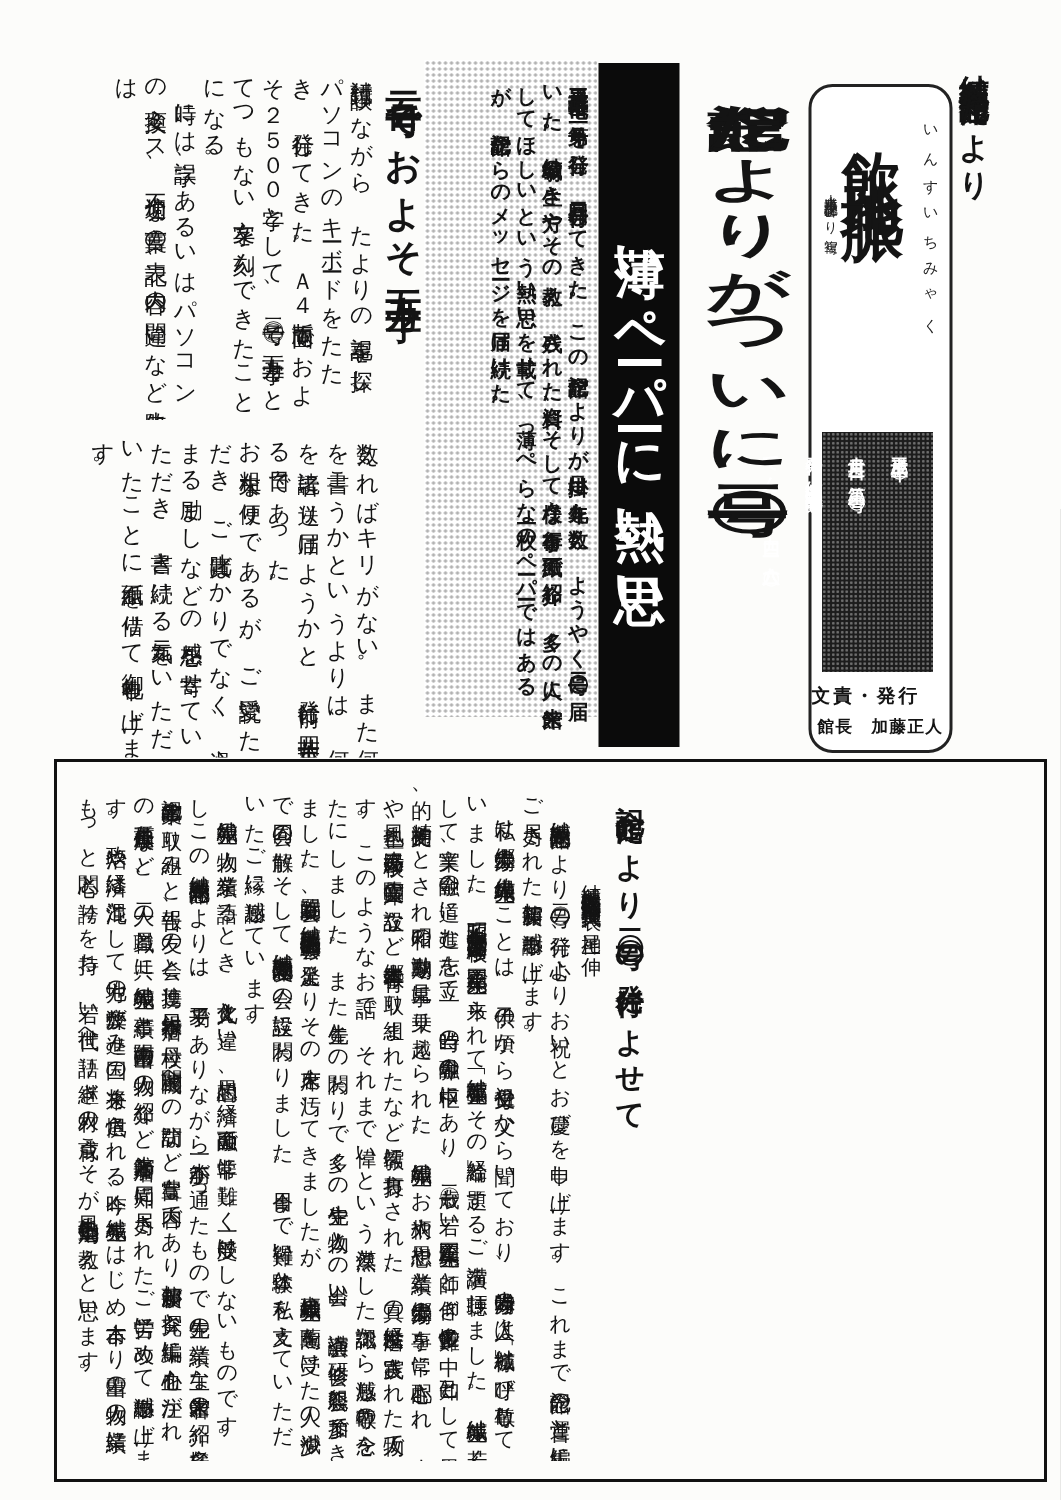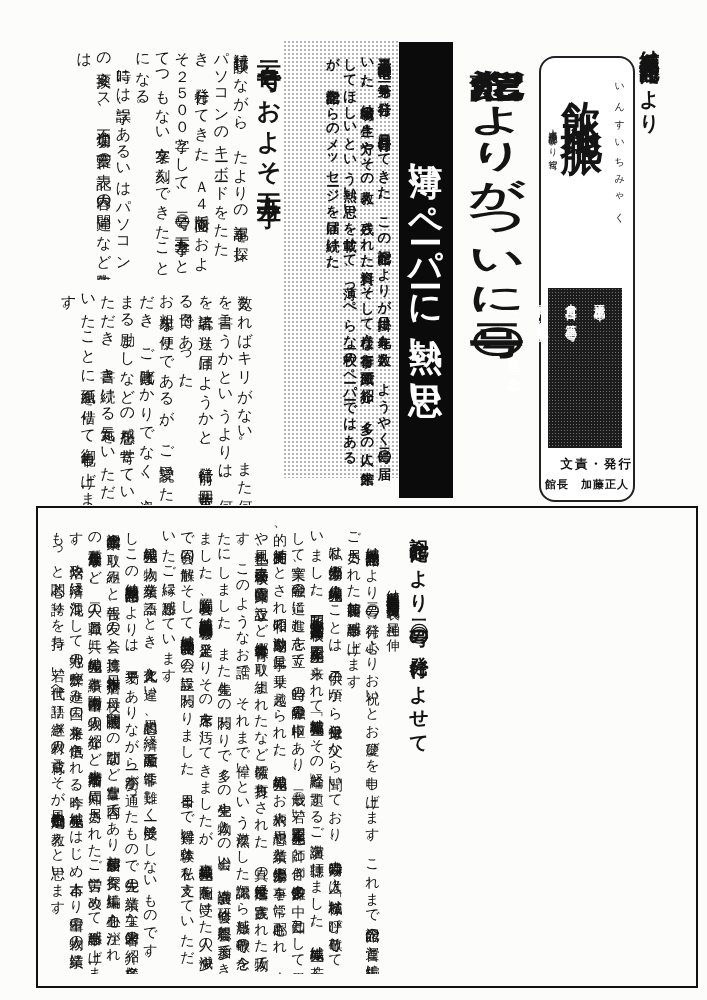--- a/index.html
+++ b/index.html
@@ -14,21 +14,21 @@
               border:2px solid #222;border-radius:16px;background:#fff;}
   .callig-furigana{position:absolute;right:7px;top:18px;font-size:10px;letter-spacing:7px;color:#222;}
   .callig-text{position:absolute;left:20px;top:10px;font-size:41px;font-weight:700;
                letter-spacing:11px;line-height:1;}
   .callig-caption{position:absolute;left:5px;top:64px;font-size:9px;letter-spacing:1px;color:#222;}
   .pub-box{position:absolute;left:7px;top:230px;width:74px;height:160px;box-sizing:border-box;
            background-color:#1c1c1c;background-image:radial-gradient(circle,#6f6f6f .8px,transparent .95px);
            background-size:3px 3px;color:#fff;padding:7px 3px;
            font-family:"DejaVu Sans",sans-serif;font-weight:700;font-size:11.5px;
            line-height:17px;letter-spacing:1.5px;}
-  .pub-credit{position:absolute;left:0;bottom:27px;width:100%;text-align:right;
+  .pub-credit{position:absolute;left:0;bottom:27px;width:100%;text-align:left;
               font-size:12.5px;font-weight:700;letter-spacing:2px;font-family:Liberation Serif, serif;}
   .pub-director{position:absolute;left:0;bottom:8px;width:100%;text-align:center;
                 font-size:11px;font-weight:700;letter-spacing:1px;}
 
   .headline-sub{position:absolute;left:477px;top:44px;height:452px;white-space:nowrap;
                 font-family:"DejaVu Sans",sans-serif;font-weight:900;font-size:31px;
                 letter-spacing:1px;transform:scaleX(1.75);transform-origin:50% 50%;}
   .banner{position:absolute;left:399px;top:42px;width:54px;height:456px;background:#0b0b0b;
           color:#fff;font-family:"DejaVu Sans",sans-serif;font-weight:900;font-size:34px;
           line-height:54px;letter-spacing:3px;text-align:center;}

